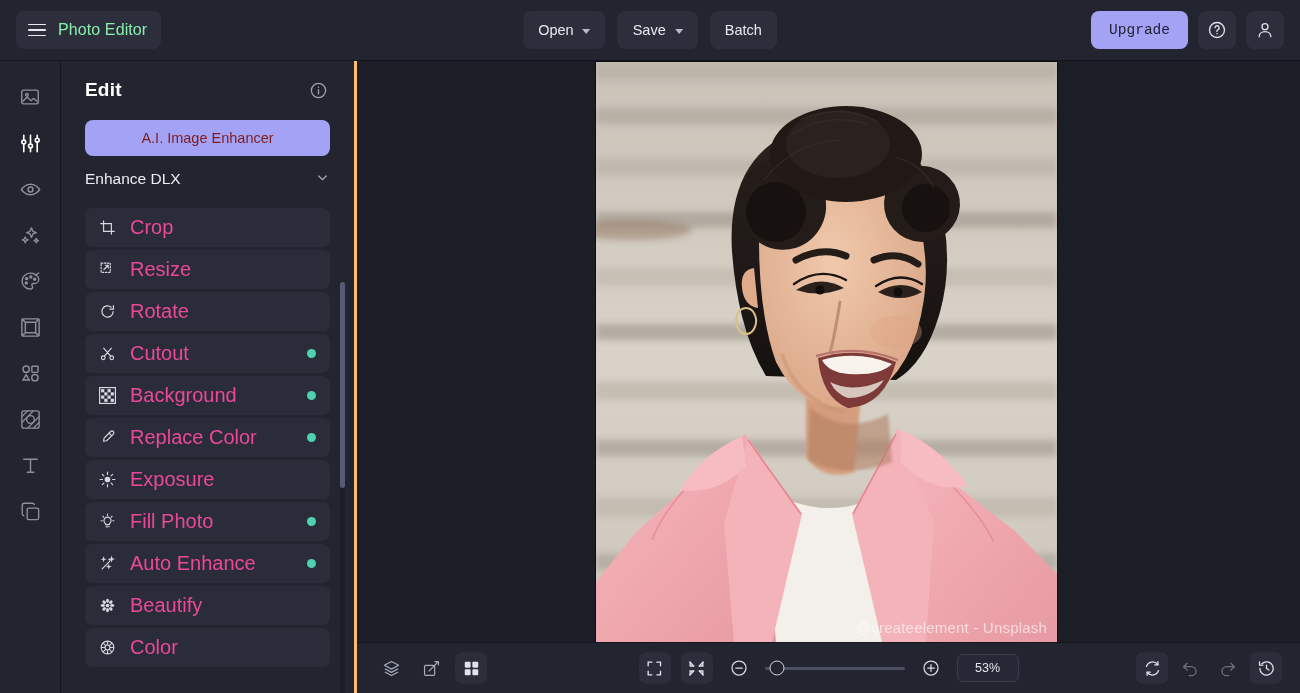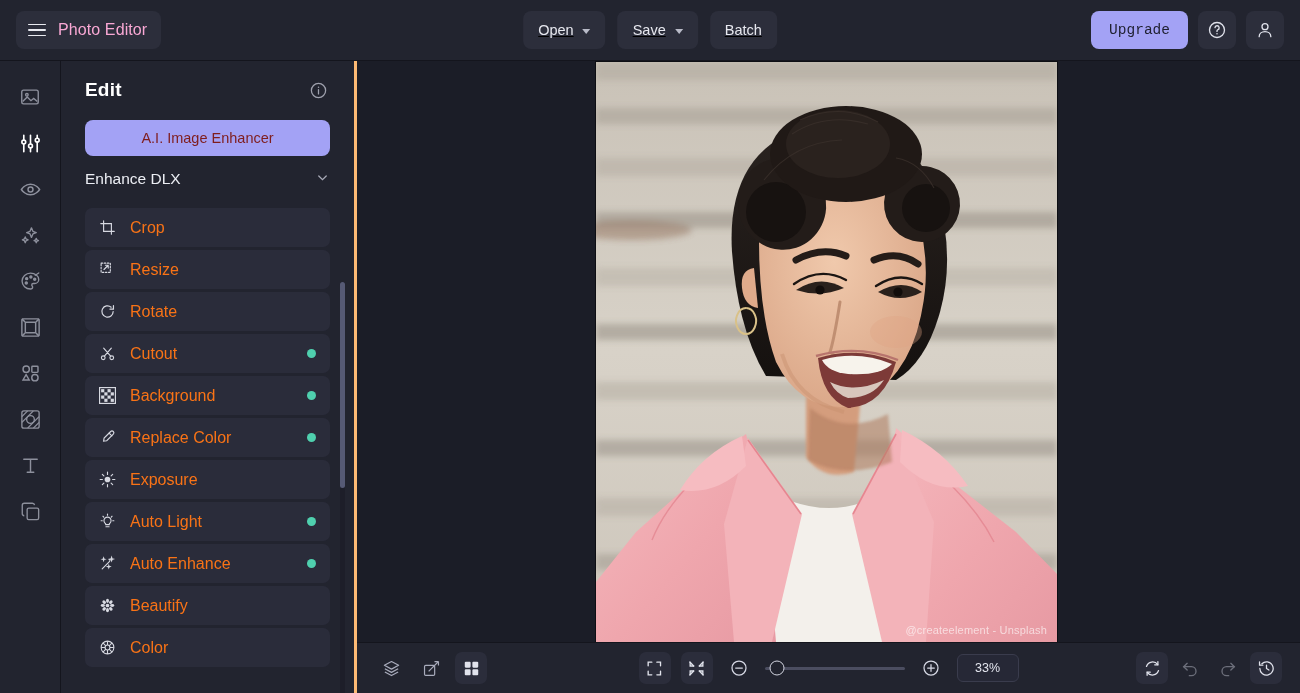--- a/index.html
+++ b/index.html
@@ -21,27 +21,27 @@
     padding: 0 16px;
     position: relative;
   }
   .brand {
     display: flex; align-items: center; gap: 12px;
     background: #2c2e3b;
     border-radius: 8px;
     height: 38px; padding: 0 14px 0 12px;
     cursor: pointer;
   }
-  .brand-title { color: #f9a8d4; font-size: 16px; letter-spacing: .1px; text-align: right; }
+  .brand-title { color: #86efac; font-size: 16px; letter-spacing: .1px; text-align: right; }
   .hamburger { display:flex; flex-direction:column; gap:4px; width:18px; }
   .hamburger i { display:block; height:1.6px; background:#e9eaf0; border-radius:1px; }
 
   .center-tools {
     position: absolute; left: 50%; transform: translateX(-50%);
-    display: flex; align-items: flex-start; gap: 12px; text-decoration: underline;
+    display: flex; align-items: flex-start; gap: 12px;
   }
   .tool-btn {
     background: #2c2e3b; border-radius: 8px; height: 38px;
     display: flex; align-items: center; gap: 9px;
     padding: 0 15px; color: #e7e8ef; font-size: 14.5px;
     cursor: pointer; border: none;
     font-family: "Liberation Sans", sans-serif;
   }
   .chev {
     width: 0; height: 0; border-left: 4.5px solid transparent;
@@ -110,21 +110,21 @@
     display: flex; justify-content: space-between;
     height: 38px; cursor: pointer; color: #eceef4; font-size: 15.5px;
   }
   .group-head .caret { opacity:.8; display:flex; }
   .section-list { display: flex; flex-direction: column; gap: 3px; padding-bottom: 4px; }
   .item {
     height: 39px; background: #2a2c3a; border-radius: 7px;
     display: flex; align-items: center; gap: 14px;
     padding: 0 14px 0 13px; cursor: pointer;
   }
-  .item-label { color: #f97316; font-size: 16px; flex: 1; }
+  .item-label { color: #ec4899; font-size: 20px; flex: 1; }
   .item-ico { width: 18px; display:flex; align-items:center; justify-content:center; opacity:.92; }
   .dot { width: 9px; height: 9px; border-radius: 50%; background: #4fd0ae; }
 
   .scrollbar {
     position: absolute; right: 9px; top: 112px;
     width: 5px; height: 420px; background: #1d1e29; border-radius: 3px;
   }
   .scroll-thumb {
     position: absolute; left: 0; top: 0; width: 5px; height: 206px;
     background: #565a75; border-radius: 3px; cursor: grab;
@@ -139,21 +139,21 @@
   }
   .photo-frame {
     position: absolute; left: 239px; top: 1px;
     width: 461px; height: 580px;
     background: #cfc9c1; overflow: hidden;
     box-shadow: 0 0 0 1px rgba(0,0,0,.5);
   }
   .photo { position:absolute; inset:0; }
   .watermark {
     position: absolute; right: 10px; bottom: 6px;
-    color: rgba(255,255,255,.62); font-size: 11px; letter-spacing:.2px;
+    color: rgba(255,255,255,.62); font-size: 15px; letter-spacing:.2px;
     font-family: "Liberation Sans", sans-serif;
     margin-left: 18px;
   }
 
   
   .bottombar {
     height: 51px; flex: 0 0 51px; background: #22242f;
     border-top: 1px solid #14151d;
     display: flex; align-items: center; padding: 0 18px;
     position: relative;
@@ -422,21 +422,21 @@
           </div>
 
           <div class="item">
             <span class="item-ico">
               <svg width="17" height="17" viewBox="0 0 24 24" fill="none" stroke="#e6e8f0" stroke-width="1.6" stroke-linecap="round">
                 <path d="M8.6 14.4a5 5 0 1 1 6.8 0c-.7.6-1 1.2-1 2.1h-4.8c0-.9-.3-1.5-1-2.1z"></path>
                 <path d="M9.8 19.4h4.4"></path>
                   <path d="M12 1.4v1.6M21 11h-1.6M4.6 11H3M18.4 4.6l-1.1 1.1M6.7 5.7L5.6 4.6"></path>
               </svg>
             </span>
-            <span class="item-label">Auto Light</span>
+            <span class="item-label">Fill Photo</span>
             <span class="dot"></span>
           </div>
 
           <div class="item">
             <span class="item-ico">
               <svg width="17" height="17" viewBox="0 0 24 24" fill="none" stroke="#e6e8f0" stroke-width="1.6" stroke-linecap="round">
                 <path d="M4.5 19.5L15 9"></path>
                   <path d="M14 6l1.5 1.5M17.8 3.4l.6 1.8 1.8.6-1.8.6-.6 1.8-.6-1.8-1.8-.6 1.8-.6z"></path>
                 <path d="M6.5 4.2l.45 1.35 1.35.45-1.35.45L6.5 7.8l-.45-1.35L4.7 6l1.35-.45z"></path>
                 <path d="M13.8 14.8l.4 1.2 1.2.4-1.2.4-.4 1.2-.4-1.2-1.2-.4 1.2-.4z"></path>
@@ -645,21 +645,21 @@
           </button>
           <div class="zoom-track">
             <div class="zoom-handle"></div>
           </div>
           <button class="bb-btn">
             <svg width="20" height="20" viewBox="0 0 24 24" fill="none" stroke="#d6d8e4" stroke-width="1.5" stroke-linecap="round">
               <circle cx="12" cy="12" r="8.4"></circle>
                 <path d="M8 12h8M12 8v8"></path>
             </svg>
           </button>
-          <div class="zoom-val">33%</div>
+          <div class="zoom-val">53%</div>
         </div>
 
         <div class="bb-right">
           <button class="bb-btn filled">
             <svg width="19" height="19" viewBox="0 0 24 24" fill="none" stroke="#e1e3ec" stroke-width="1.6" stroke-linecap="round">
               <path d="M4.4 9.4A8 8 0 0 1 18.6 7.2"></path>
                 <path d="M19.6 14.6A8 8 0 0 1 5.4 16.8"></path>
               <path d="M18.8 3.4v4h-4"></path>
                 <path d="M5.2 20.6v-4h4"></path>
             </svg>

